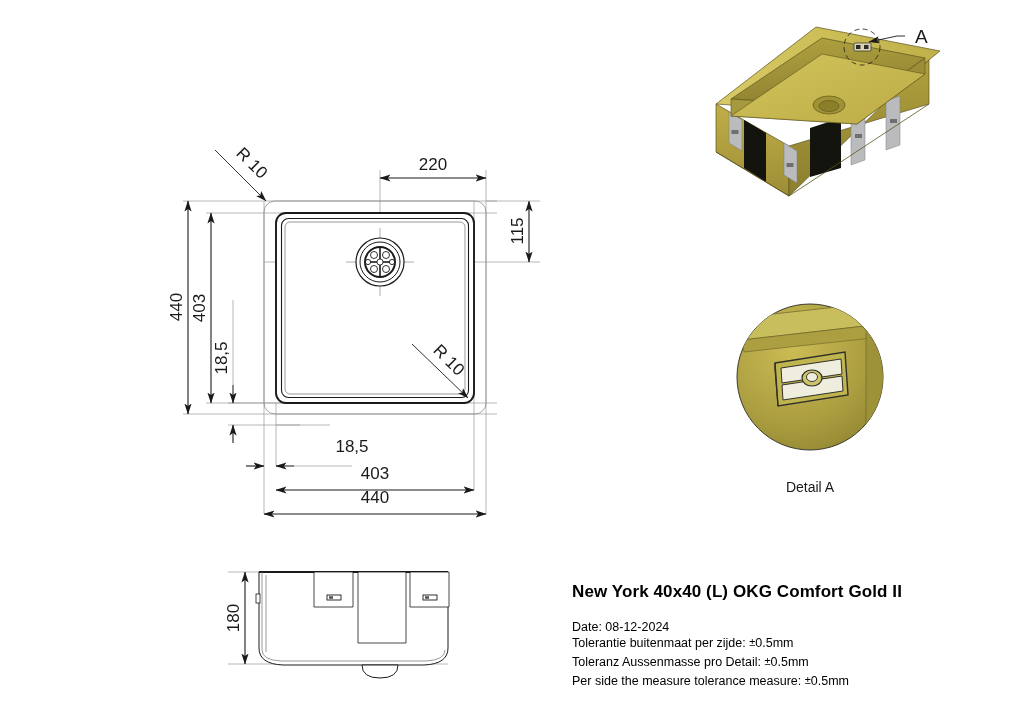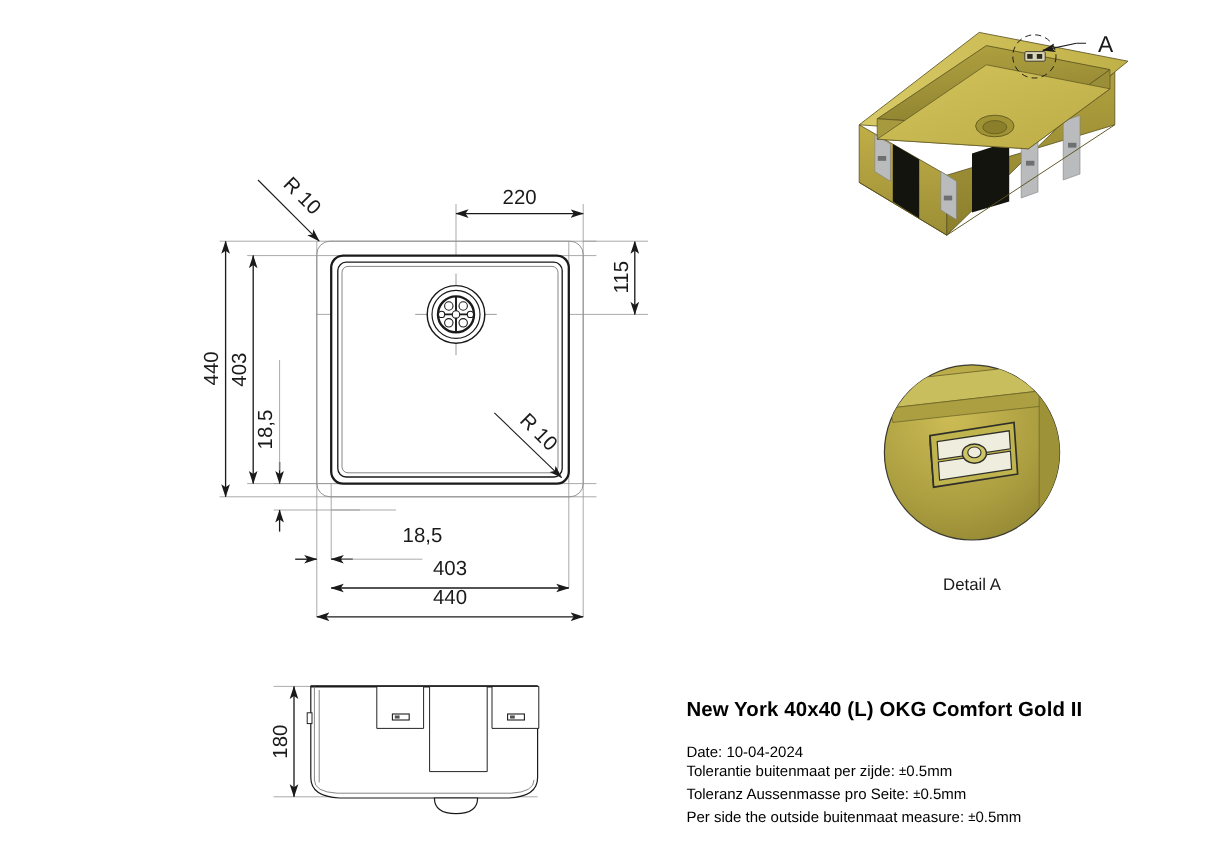--- a/index.html
+++ b/index.html
@@ -317,30 +317,30 @@
           <ellipse cx="812" cy="377" rx="5.5" ry="4.5" fill="#efeede" stroke="#30302a" stroke-width="0.9"></ellipse>
           <path d="M775,363 L775,370 L778,406" fill="none" stroke="#30302a" stroke-width="1.1"></path>
         </g>
       </g>
       <text class="detailcap" x="810" y="492" text-anchor="middle">Detail A</text>
     </g>
   </svg>
 
   <div class="title-block">
     <div class="tb-title">New York 40x40 (L) OKG Comfort Gold II</div>
-    <div class="tb-date">Date: 10-04-2024</div>
+    <div class="tb-date">Date: 08-12-2024</div>
     <div class="tb-tol">
       <div>
         <span>Tolerantie buitenmaat per zijde:</span>
         <span class="pm">±</span><span>0.5mm</span>
       </div>
       <div>
-        <span>Toleranz Aussenmasse pro Seite:</span>
+        <span>Toleranz Aussenmasse pro Detail:</span>
         <span class="pm">±</span><span>0.5mm</span>
       </div>
       <div>
-        <span>Per side the outside buitenmaat measure:</span>
+        <span>Per side the measure tolerance measure:</span>
         <span class="pm">±</span><span>0.5mm</span>
       </div>
     </div>
   </div>
 
 </div>
 
 </body></html>

